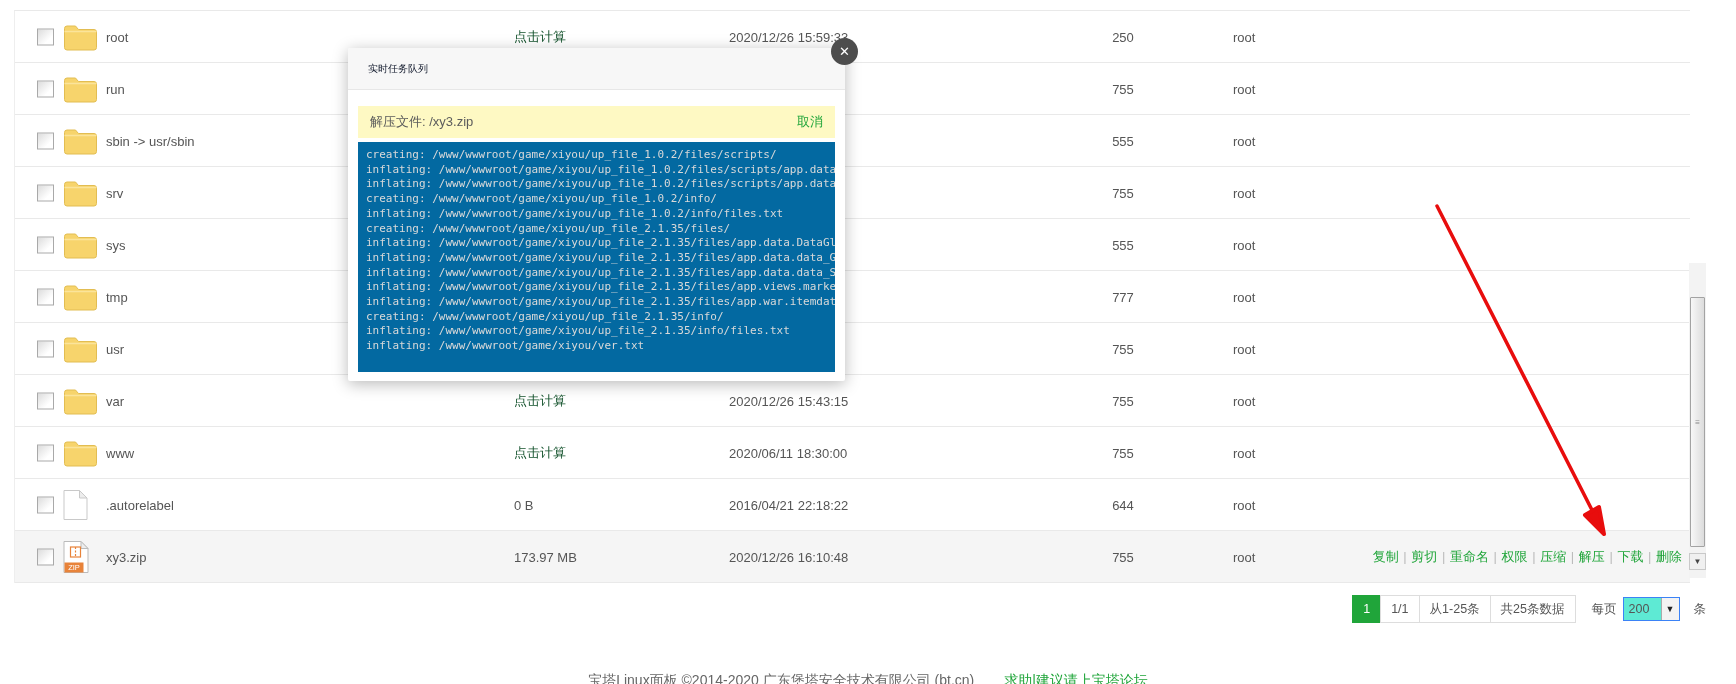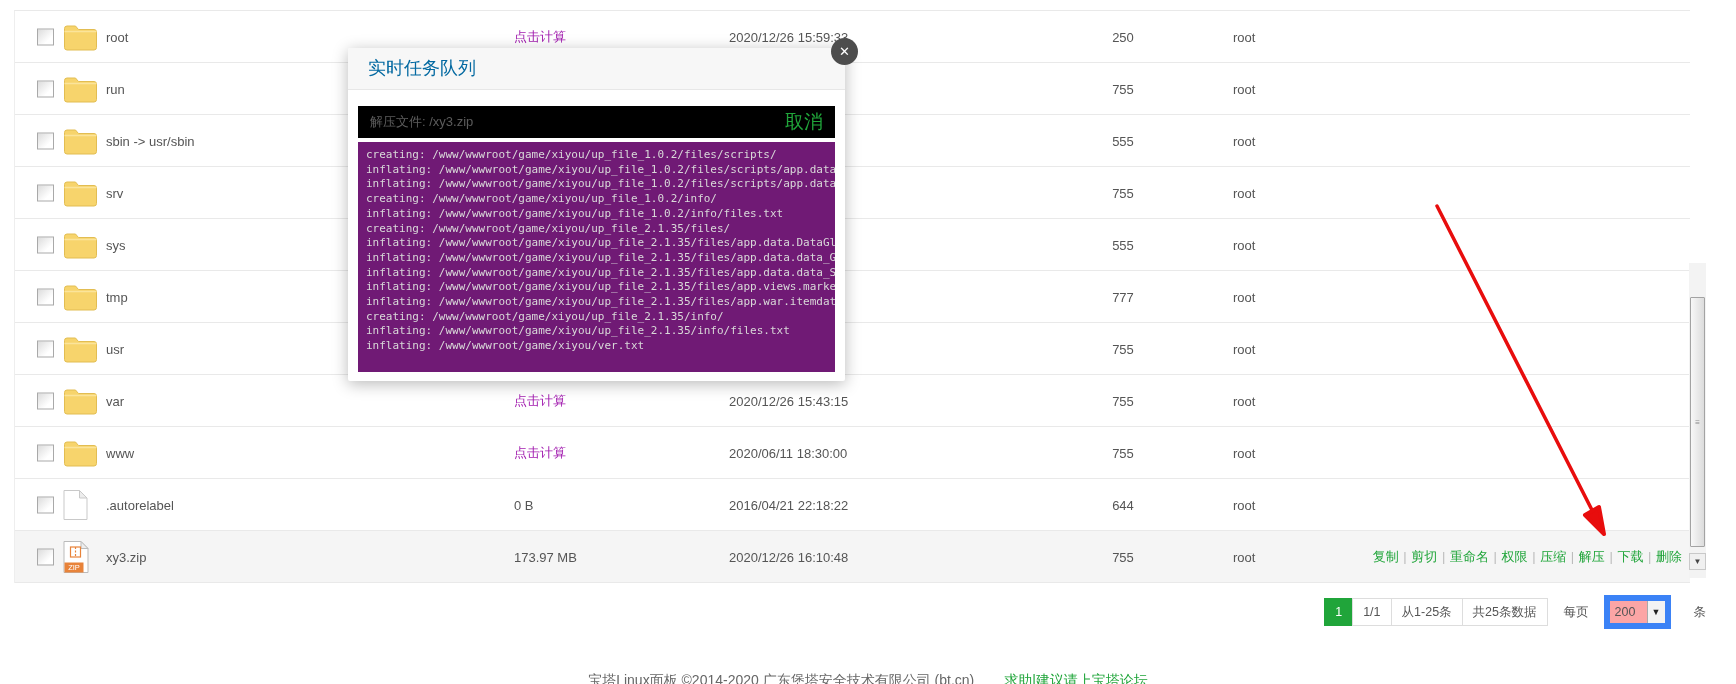--- a/index.html
+++ b/index.html
@@ -16,46 +16,46 @@
   .row{position:relative;height:51px;border-bottom:1px solid #e9e9e9;background:#fff;}
   .row.hl{background:#f5f5f5;}
   .row>span{position:absolute;top:50%;transform:translateY(-50%);font-size:13px;color:#555;white-space:nowrap;}
   .cb{
     left:22px;width:15px;height:15px;display:inline-block;
     border:1px solid #a9a9a9;background:linear-gradient(135deg,#dcdcdc,#ffffff 70%);
   }
   .icon-slot{left:48px;line-height:0;}
   .fname{left:91px;}
   .fsize{left:499px;color:#555;}
-  .fsize.calc{color:#a21caf;cursor:pointer;}
+  .fsize.calc{color:#14532d;cursor:pointer;}
   .fdate{left:714px;color:#555;}
   .fperm{left:1073px;width:70px;text-align:center;color:#555;}
   .fowner{left:1218px;color:#555;}
   .factions{right:8px;font-size:12px;color:#c8c8c8;margin-left:16px;}
   .factions a{color:#20a53a;text-decoration:none;cursor:pointer;}
   .factions .sep{color:#bbb;margin:0 1px;}
   
   .modal{
     position:absolute;left:348px;top:48px;width:497px;height:333px;
     background:#fff;box-shadow:0 3px 16px rgba(0,0,0,0.28);border-radius:2px;z-index:100;
   }
   .modal-title{
-    height:41px;line-height:41px;padding-left:20px;font-size:18px;color:#0369a1;
+    height:41px;line-height:41px;padding-left:20px;font-size:10px;color:#0f172a;
     background:#f7f7f7;border-bottom:1px solid #e7e7e7;border-radius:2px 2px 0 0;
   }
   .task-row{
     position:absolute;left:10px;right:10px;top:58px;height:32px;
-    background:#000000;display:flex;align-items:center;justify-content:space-between;
+    background:#fef9c3;display:flex;align-items:center;justify-content:space-between;
     padding:0 12px;box-sizing:border-box;
   }
   .task-label{font-size:13px;color:#5c5c5c;}
-  .task-cancel{font-size:19px;color:#20a53a;text-decoration:none;cursor:pointer;}
+  .task-cancel{font-size:13px;color:#20a53a;text-decoration:none;cursor:pointer;}
   .terminal{
     position:absolute;left:10px;right:10px;top:94px;height:230px;
-    background:#701a75;color:#d9d9d9;overflow:hidden;
+    background:#0369a1;color:#d9d9d9;overflow:hidden;
     font-family:"DejaVu Sans Mono","Liberation Mono",monospace;
     font-size:11px;line-height:14.7px;padding:6px 8px;box-sizing:border-box;
   }
   .terminal div{white-space:pre;}
   .modal-close{
     position:absolute;right:-13px;top:-10px;width:27px;height:27px;border-radius:50%;
     background:#4d4d4d;color:#fff;font-size:13px;font-weight:bold;line-height:27px;
     text-align:center;cursor:pointer;z-index:101;
   }
   
@@ -66,22 +66,22 @@
   .pg-box{
     height:26px;line-height:26px;padding:0 10px;border:1px solid #ddd;
     margin-left:-1px;background:#fff;white-space:nowrap;text-align:right;
   }
   .pg-active{
     height:28px;line-height:28px;width:29px;padding:0;text-align:center;
     background:#20a53a;color:#fff;border:none;margin-left:0;cursor:pointer;
   }
   .pg-per{display:flex;align-items:center;margin-left:16px;}
   .pg-select{
-    display:inline-flex;align-items:stretch;border:6px solid #3b82f6;height:22px;
-    margin:0 15px;background:#fca5a5;cursor:pointer;
+    display:inline-flex;align-items:stretch;border:1px solid #3b82f6;height:22px;
+    margin:0 6px;background:#5eead4;cursor:pointer;
   }
   .pg-select .val{line-height:22px;padding:0 6px 0 5px;min-width:26px;}
   .pg-select .arr{
     width:17px;background:#f3f3f3;border-left:1px solid #aaa;text-align:center;
     line-height:22px;font-size:9px;color:#222;
   }
   .pg-tiao{margin-left:8px;}
   
   .sb-track{position:absolute;left:1689px;top:263px;width:17px;height:315px;background:#f3f3f3;z-index:4;}
   .sb-thumb{

